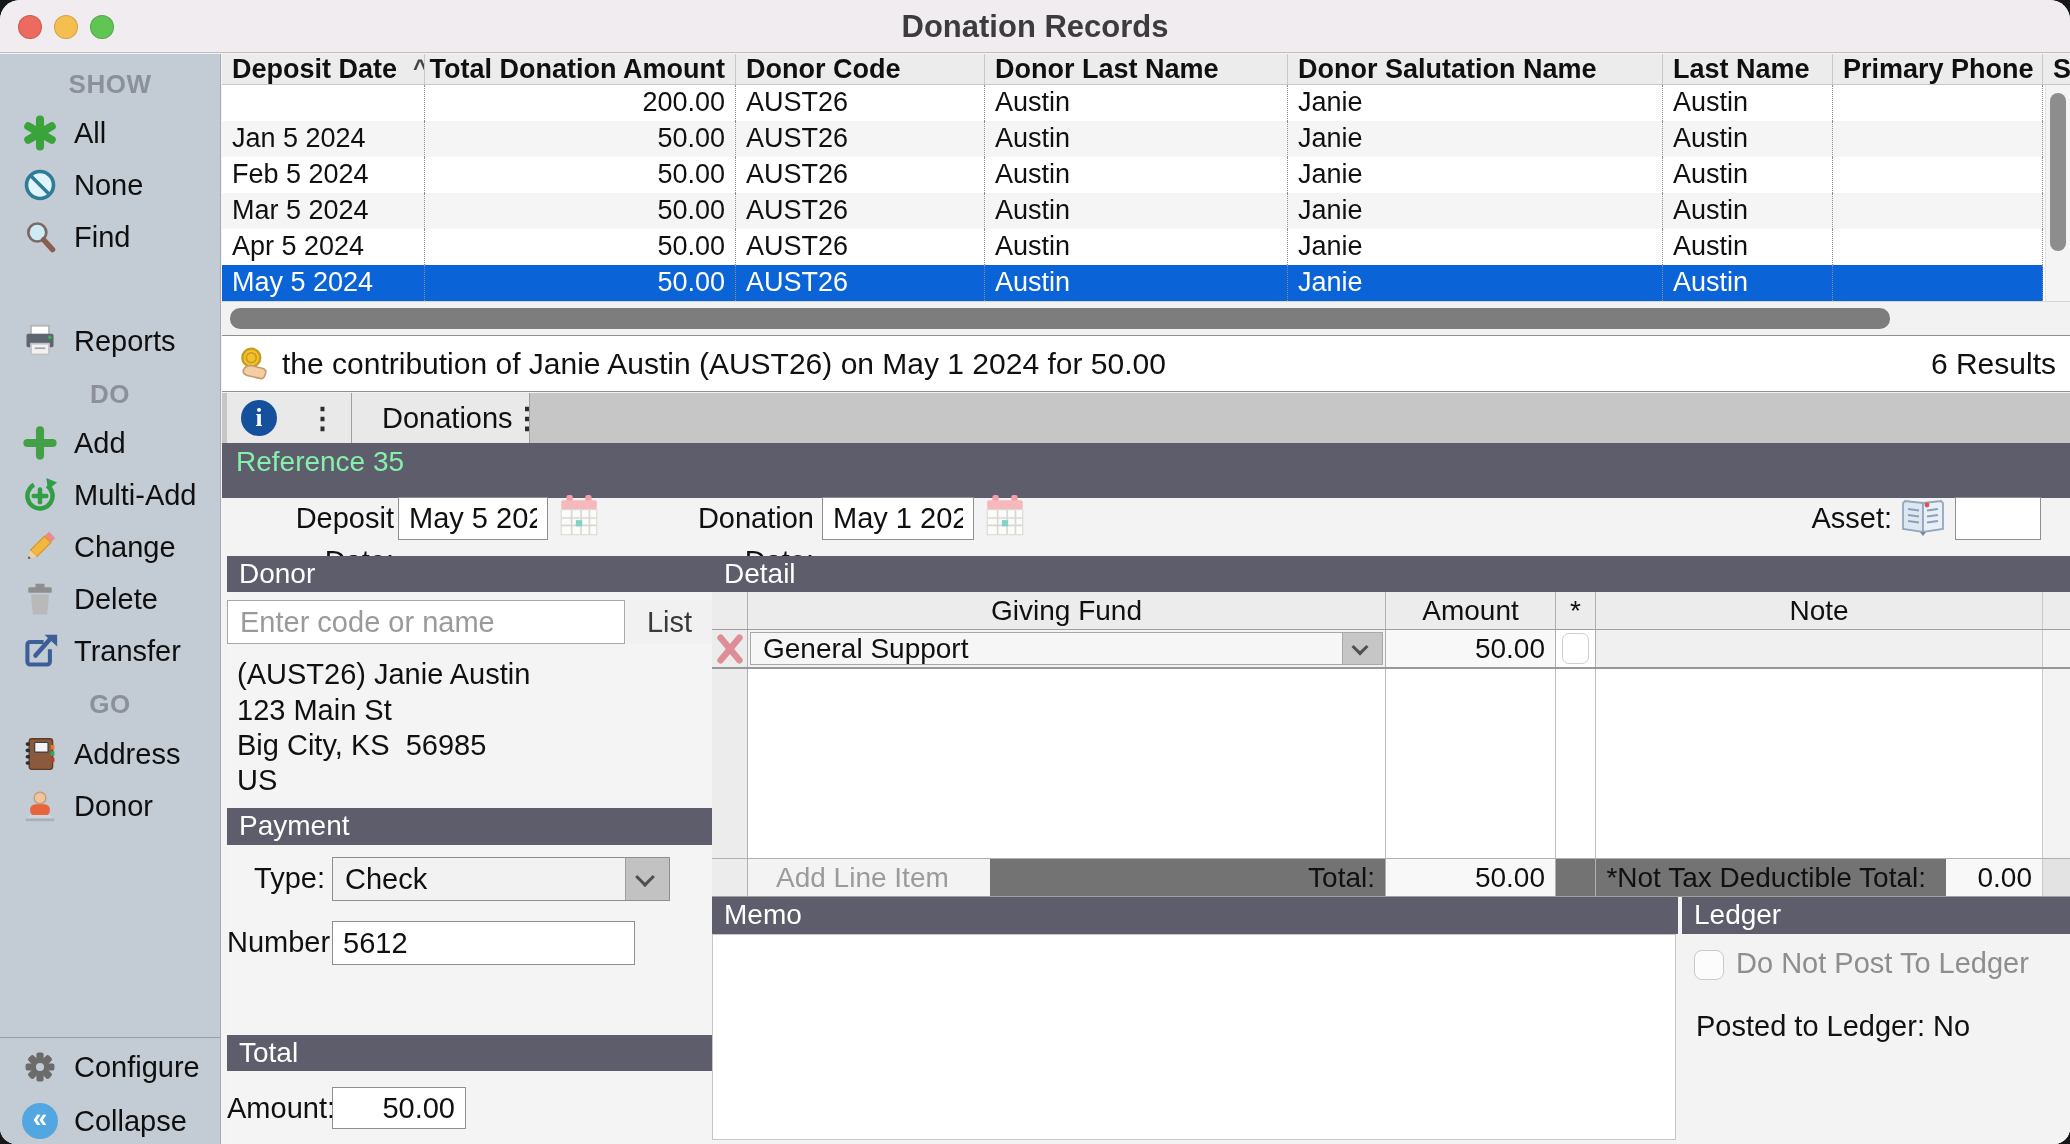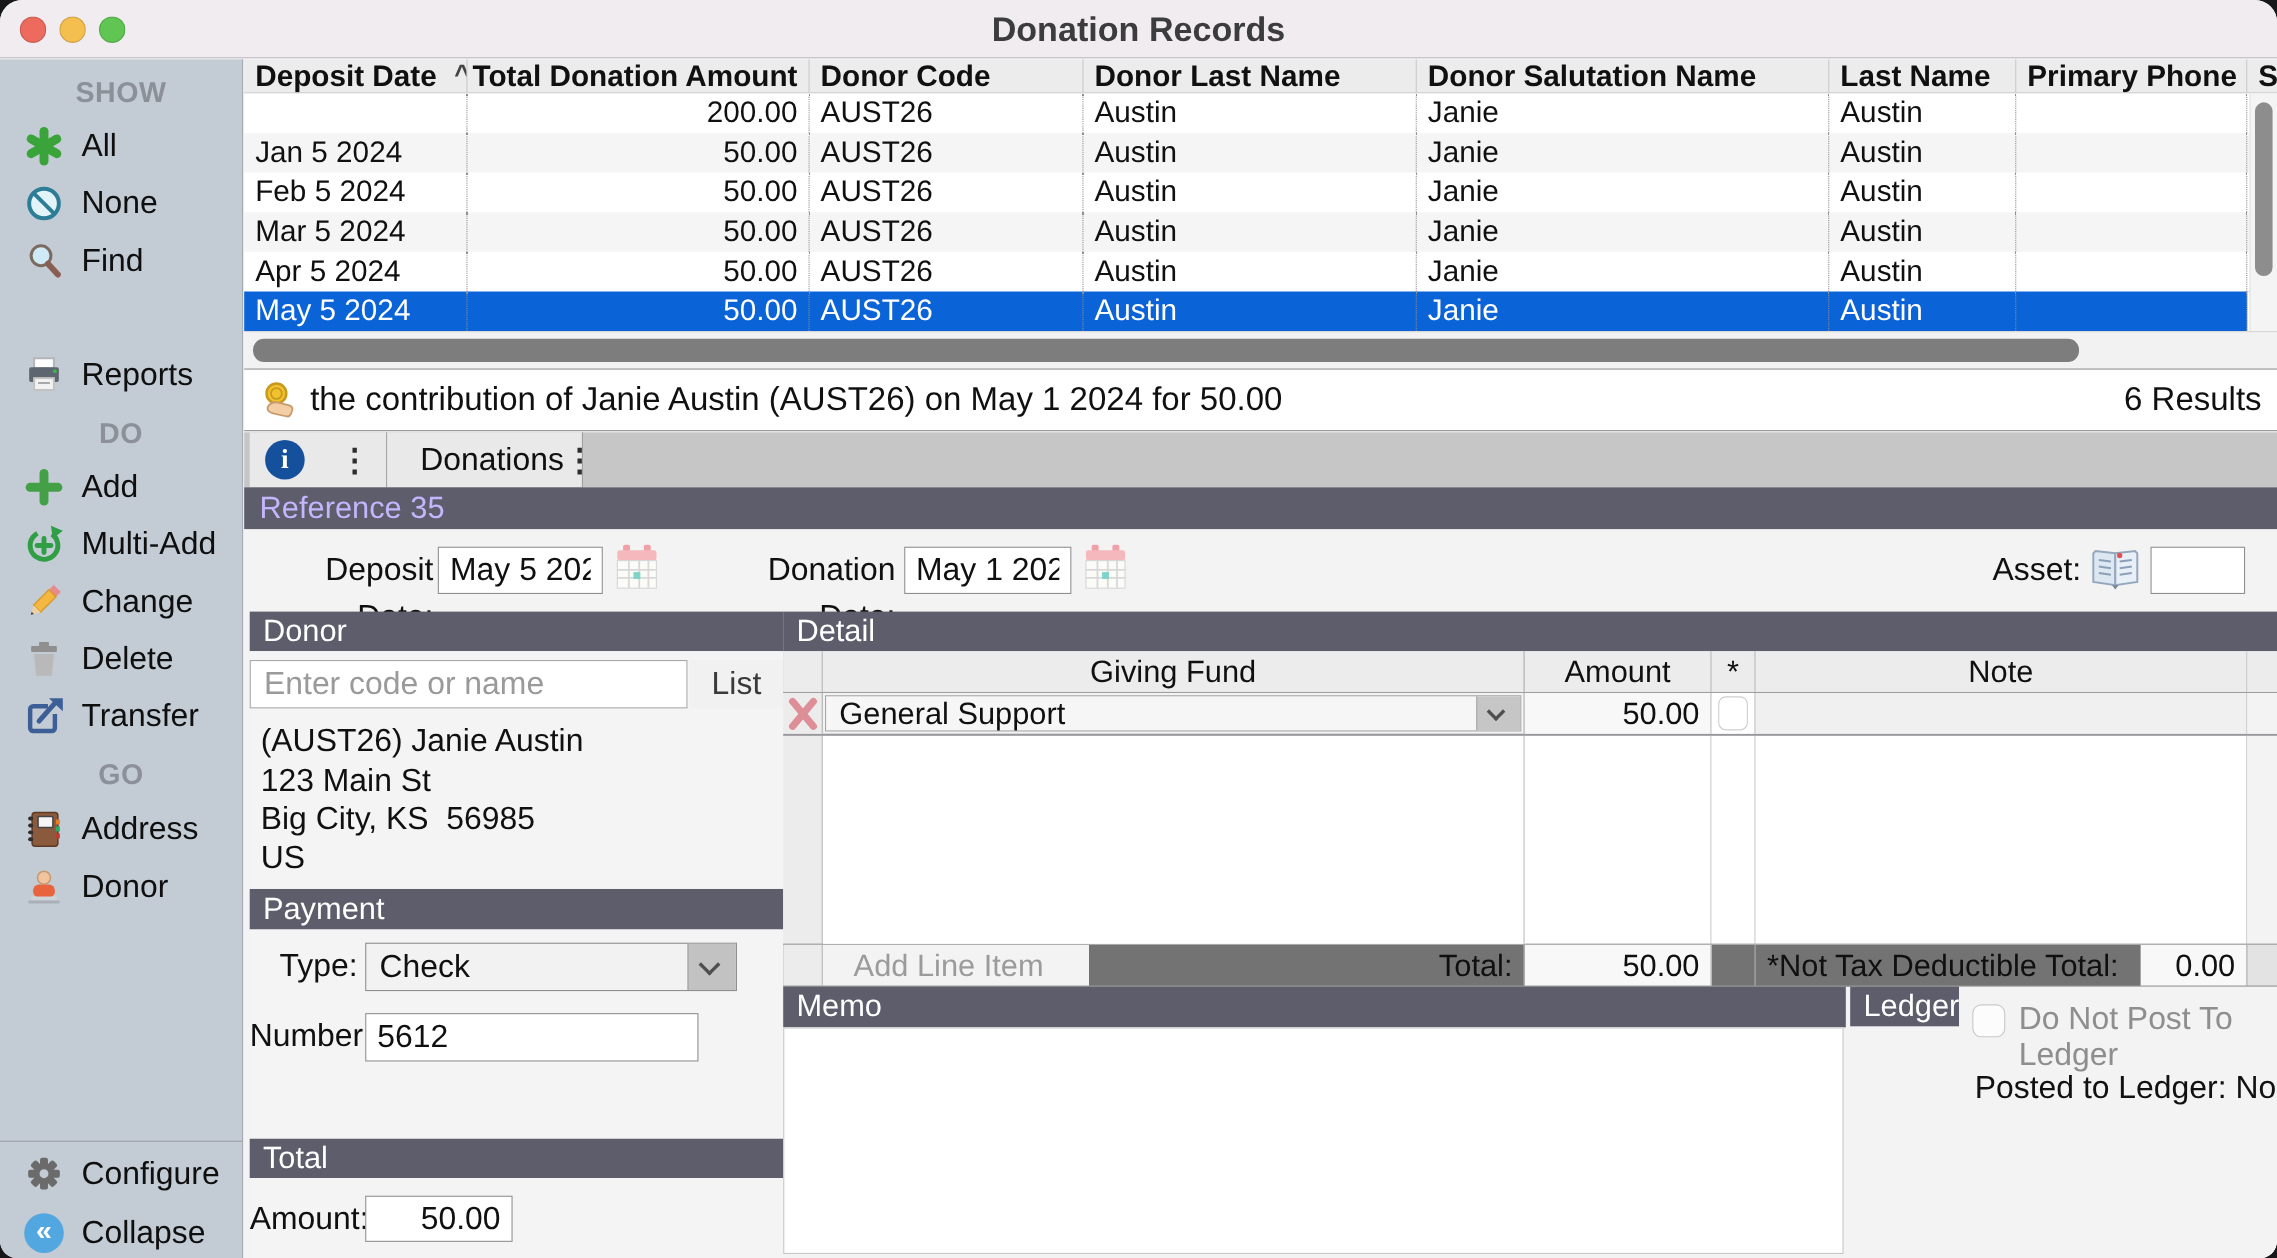--- a/index.html
+++ b/index.html
@@ -40,21 +40,21 @@
 .statusbar .sicon{margin-left:14px;display:flex}
 .statusbar .stext{margin-left:10px}
 .statusbar .sres{margin-left:auto;margin-right:14px}
 
 .tabbar{position:absolute;top:339px;left:0;right:0;height:50px;background:#c6c6c6;display:flex}
 .seg1{margin-left:5px;width:125px;background:#e9e9e9;border-right:1px solid #9f9f9f;display:flex;align-items:center;justify-content:space-between;padding:0 14px}
 .seg2{width:178px;background:#e9e9e9;border-right:1px solid #9f9f9f;display:flex;align-items:center;justify-content:space-between;padding:0 16px 0 30px;font-size:29px}
 .infoc{width:36px;height:36px;border-radius:50%;background:#15509c;color:#fff;font-weight:bold;font-size:25px;display:flex;align-items:center;justify-content:center;font-family:"Liberation Serif",serif}
 .kebab{font-size:29px;color:#2e2e2e;font-weight:bold}
 
-.refbar{position:absolute;top:389px;left:0;right:0;height:38px;background:#5d5d6c;color:#c4b5fd;font-size:28px;line-height:38px;padding-left:14px}
+.refbar{position:absolute;top:389px;left:0;right:0;height:55px;background:#5d5d6c;color:#86efac;font-size:28px;line-height:38px;padding-left:14px}
 
 .formrow{position:absolute;top:427px;left:0;right:0;height:75px}
 .lbl{position:absolute;top:16px;height:43px;line-height:43px;font-size:29px;text-align:right}
 .fld{position:absolute;top:16px;height:43px;border:1px solid #8f8f8f;background:#fff;font-size:29px;padding:0 10px;font-family:"Liberation Sans",sans-serif;color:#101010}
 .iconbtn{position:absolute;top:14px;border:none;background:transparent;display:flex}
 
 .panel-h{background:#5d5d6c;color:#fff;font-size:28px;height:36px;line-height:36px;padding-left:12px;flex:0 0 36px}
 
 .leftcol{position:absolute;left:5px;top:502px;width:485px;bottom:0;display:flex;flex-direction:column}
 .donor-body{position:relative;height:216px;background:#f5f4f5}
@@ -87,21 +87,21 @@
 .gf-dd .gbtn{position:absolute;right:0;top:0;bottom:0;width:40px;background:#c6c6c6;border-left:1px solid #a8a8a8}
 .dempty{flex:1}
 .dempty .dcell-f,.dempty .dcell-a,.dempty .dcell-s{border-right:1px solid #bdbdbd;background:#fff}
 .dempty .dcell-n{background:#fff}
 .dfoot{height:39px;background:#737373;font-size:28px;line-height:37px;border-top:1px solid #b0b0b0;border-bottom:1px solid #9f9f9f}
 .ali{width:242px;background:#f3f3f3;color:#9b9b9b;padding-left:28px;border:none;text-align:left;font-size:28px;line-height:37px}
 .cb{width:27px;height:31px;border:1px solid #cfcfcf;border-radius:7px;background:#fff}
 
 .memo{position:absolute;left:490px;top:843px;width:966px;bottom:0;display:flex;flex-direction:column}
 .memo-body{flex:1;margin:0 2px 4px 0;background:#fff;border:1px solid #c6c6c6;resize:none;font-family:"Liberation Sans",sans-serif;font-size:28px;padding:8px}
-.ledger{position:absolute;left:1460px;top:843px;right:0;bottom:0;display:flex;}
+.ledger{position:absolute;left:1460px;top:843px;right:0;bottom:0;display:flex;flex-direction:column}
 .ledger-body{position:relative;flex:1;background:#f4f3f4}
 .lg-check{position:absolute;left:12px;top:16px;width:30px;height:30px;border:1px solid #c9c9c9;border-radius:8px;background:#fcfcfc}
 .lg-lbl{position:absolute;left:54px;top:13px;font-size:29px;color:#8e8e8e}
 .lg-posted{position:absolute;left:14px;top:76px;font-size:29px;color:#111}
 </style>
 </head>
 <body>
 
 <div class="window">
 

